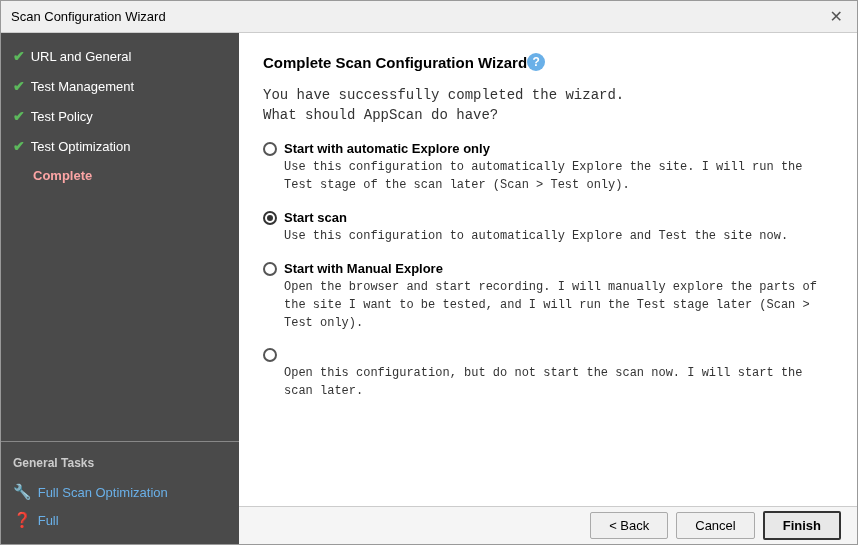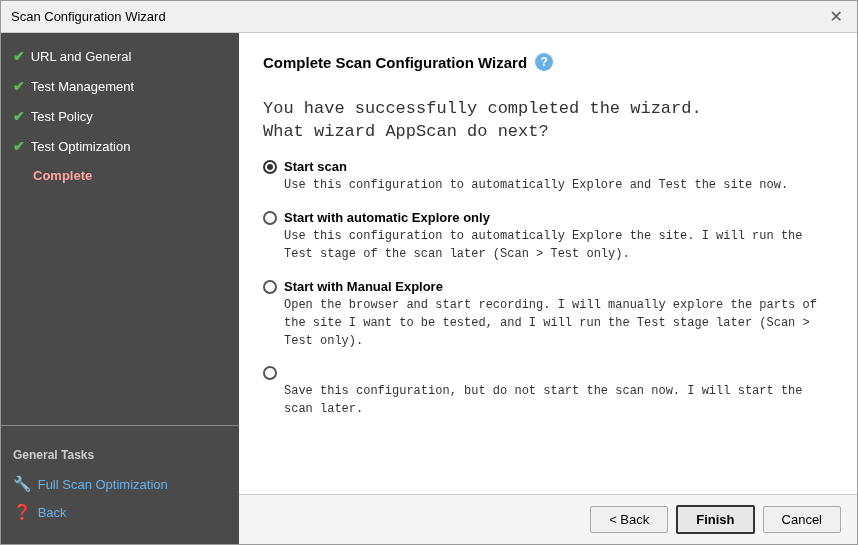--- a/index.html
+++ b/index.html
@@ -68,21 +68,21 @@
       font-weight: bold;
     }
     .check-icon {
       color: #5cb85c;
       font-size: 14px;
       font-weight: bold;
     }
     .sidebar-bottom {
       margin-top: auto;
       border-top: 1px solid #888;
-      padding: 18px 0;
+      padding: 10px 0;
     }
     .general-tasks-label {
       color: #ccc;
       font-size: 12px;
       padding: 4px 12px 8px 12px;
       font-weight: bold;
     }
     .sidebar-link {
       display: flex;
       align-items: center;
@@ -102,43 +102,42 @@
       background: #fff;
     }
     .main-content {
       flex: 1;
       padding: 20px 24px;
       overflow-y: auto;
     }
     .main-title-row {
       display: flex;
       align-items: center;
-      gap: 8px;
-      margin-bottom: 28px;
+      margin-bottom: 16px;
     }
     .main-title {
       font-size: 15px;
       font-weight: bold;
       color: #000;
     }
     .help-icon {
       width: 18px;
       height: 18px;
       border-radius: 50%;
       background: #6ab0e8;
       color: #fff;
       display: flex;
       align-items: center;
       justify-content: center;
       font-size: 12px;
       font-weight: bold;
       cursor: pointer;
     }
     .success-text {
-      font-size: 17px;
+      font-size: 14px;
       color: #333;
       margin-bottom: 4px;
       font-family: 'Courier New', monospace;
     }
     .options-section {
       margin-top: 18px;
       display: flex;
       flex-direction: column;
       gap: 16px;
     }
@@ -186,21 +185,21 @@
       margin-left: 21px;
       line-height: 1.5;
     }
     .bottom-bar {
       border-top: 1px solid #ccc;
       padding: 10px 16px;
       display: flex;
       justify-content: flex-end;
       gap: 8px;
       background: #f5f5f5;
-      height: 50px;
+      height: 38px;
       align-items: center;
     }
     .btn {
       padding: 5px 18px;
       font-size: 13px;
       border: 1px solid #aaa;
       background: #f0f0f0;
       cursor: pointer;
       border-radius: 2px;
       min-width: 72px;
@@ -246,71 +245,71 @@
       </div>
 
       <div class="sidebar-bottom">
         <div class="general-tasks-label">General Tasks</div>
         <div class="sidebar-link">
           <span class="link-icon">🔧</span>
           <span>Full Scan Optimization</span>
         </div>
         <div class="sidebar-link">
           <span class="link-icon">❓</span>
-          <span>Back</span>
+          <span>Full</span>
         </div>
       </div>
     </div>
 
     <div class="main-panel">
       <div class="main-content">
         <div class="main-title-row">
           <span class="main-title">Complete Scan Configuration Wizard</span>
           <div class="help-icon">?</div>
         </div>
         <p class="success-text">You have successfully completed the wizard.</p>
-        <p class="success-text">What wizard AppScan do next?</p>
+        <p class="success-text">What should AppScan do have?</p>
 
         <div class="options-section">
-
-          <div class="option-item">
-            <div class="option-label-row">
-              <div class="radio-btn selected"></div>
-              <span class="option-label">Start scan</span>
-            </div>
-            <span class="option-desc">Use this configuration to automatically Explore and Test the site now.</span>
-          </div>
 
           <div class="option-item">
             <div class="option-label-row">
               <div class="radio-btn"></div>
               <span class="option-label">Start with automatic Explore only</span>
             </div>
             <span class="option-desc">Use this configuration to automatically Explore the site. I will run the Test stage of
 the scan later (Scan &gt; Test only).</span>
           </div>
 
           <div class="option-item">
             <div class="option-label-row">
+              <div class="radio-btn selected"></div>
+              <span class="option-label">Start scan</span>
+            </div>
+            <span class="option-desc">Use this configuration to automatically Explore and Test the site now.</span>
+          </div>
+
+          <div class="option-item">
+            <div class="option-label-row">
               <div class="radio-btn"></div>
               <span class="option-label">Start with Manual Explore</span>
             </div>
             <span class="option-desc">Open the browser and start recording. I will manually explore the parts of the site I
 want to be tested, and I will run the Test stage later (Scan &gt; Test only).</span>
           </div>
 
           <div class="option-item">
             <div class="option-label-row">
               <div class="radio-btn"></div>
             </div>
-            <span class="option-desc">Save this configuration, but do not start the scan now. I will start the scan later.</span>
+            <span class="option-desc">Open this configuration, but do not start the scan now. I will start the scan later.</span>
           </div>
         </div>
       </div>
 
       <div class="bottom-bar">
         <button class="btn">&lt; Back</button>
+        <button class="btn">Cancel</button>
         <button class="btn primary">Finish</button>
-        <button class="btn">Cancel</button>
       </div>
     </div>
   </div>
 </div>
 
 </body></html>

